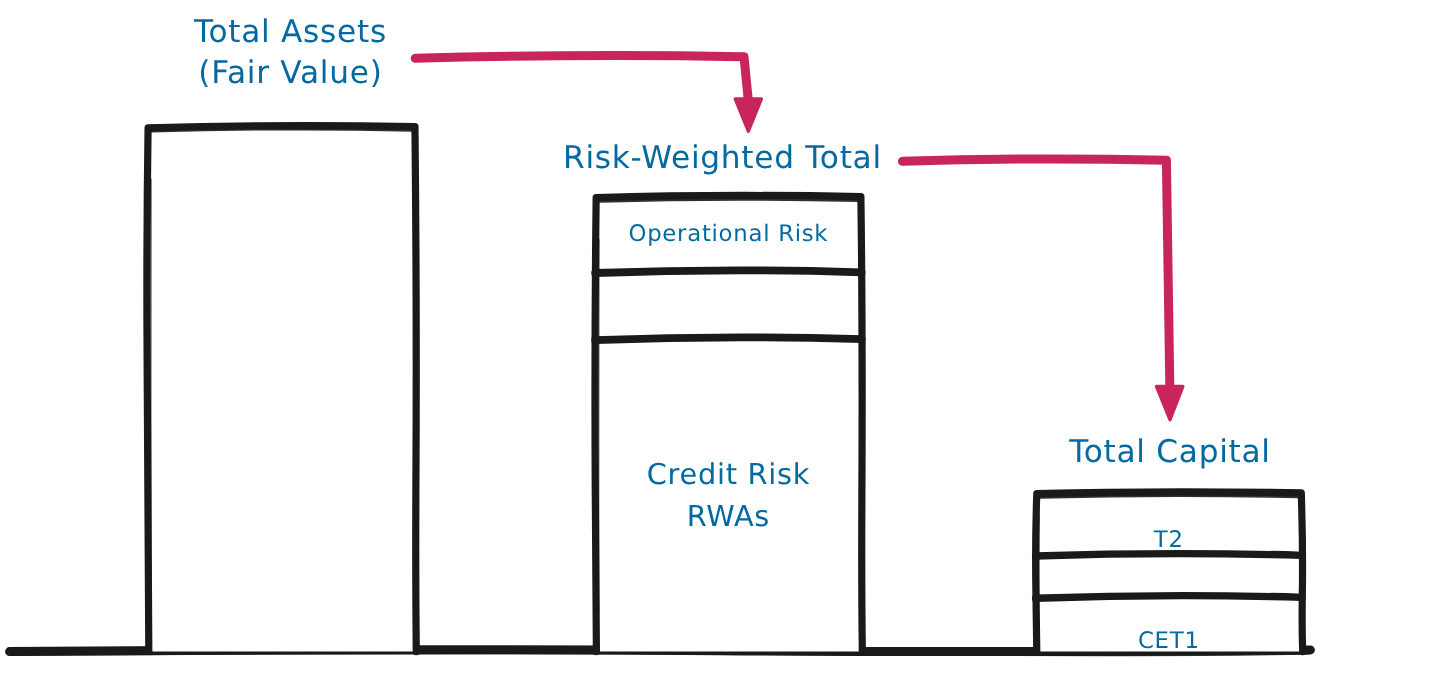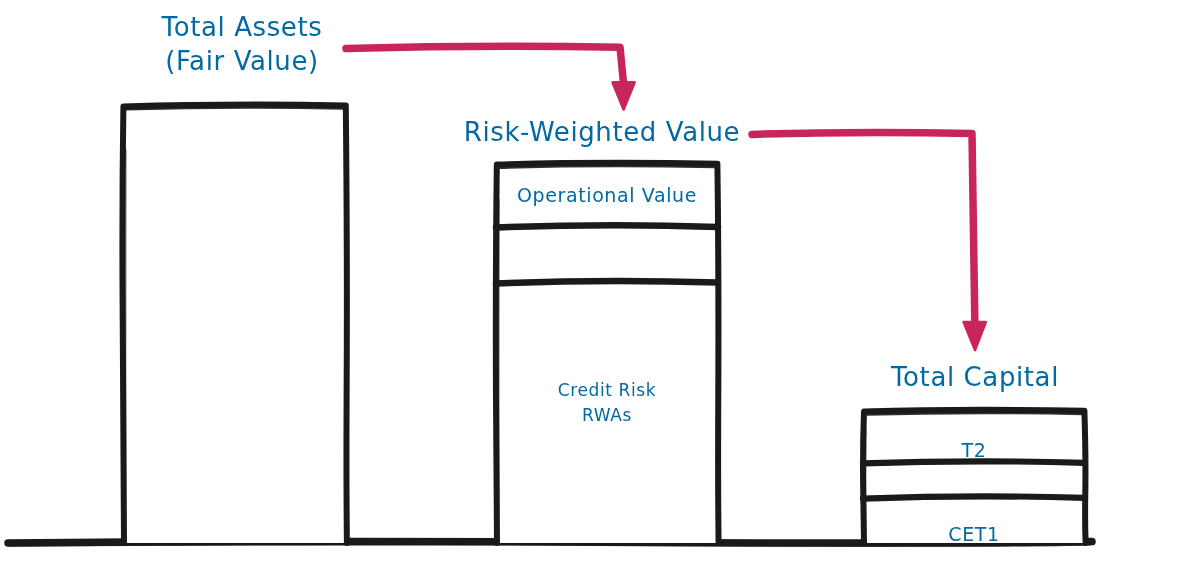--- a/index.html
+++ b/index.html
@@ -39,21 +39,21 @@
   }
   .annot {
     font-size: 26px;
     font-weight: 400;
   }
   .seg {
     font-size: 19px;
     font-weight: 400;
   }
   .seg-big {
-    font-size: 17px;
+    font-size: 24px;
     font-weight: 400;
     line-height: 1.45;
   }
   .cap {
     font-size: 19px;
     font-weight: 400;
     margin-top: 14px;
   }
   
   #label-total-assets   { left: 122px; top: 10px;  width: 240px; }
@@ -130,25 +130,25 @@
 
     <g>
       <path d="M 752 134.4 Q 860 131 972 133.6 L 974.8 320" fill="none" stroke="#c8255c" stroke-width="7.5" stroke-linecap="round" stroke-linejoin="round"></path>
       <path d="M 963.6 322 L 985.8 322 L 975 350 Z" fill="#c8255c" stroke="#c8255c" stroke-width="2.6" stroke-linejoin="round"></path>
     </g>
   </svg>
 
   <div class="lbl annot" id="label-total-assets">Total Assets
 (Fair Value)</div>
 
-  <div class="lbl annot" id="label-rwa">Risk-Weighted Value</div>
+  <div class="lbl annot" id="label-rwa">Risk-Weighted Total</div>
 
   <div class="lbl annot" id="label-total-capital">Total Capital</div>
 
-  <div class="lbl seg" id="seg-operational">Operational Value</div>
+  <div class="lbl seg" id="seg-operational">Operational Risk</div>
 
 
   <div class="lbl seg-big" id="seg-credit">Credit Risk
 RWAs</div>
 
   <div class="lbl cap" id="seg-t2">T2</div>
 
 
   <div class="lbl cap" id="seg-cet1">CET1</div>
 

